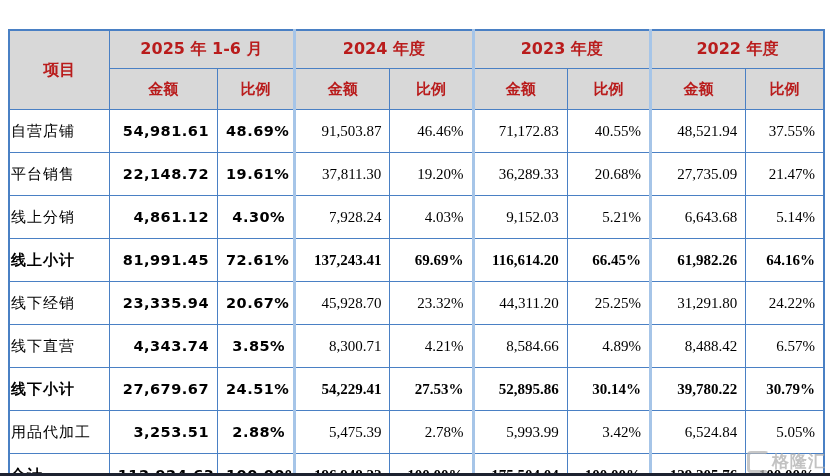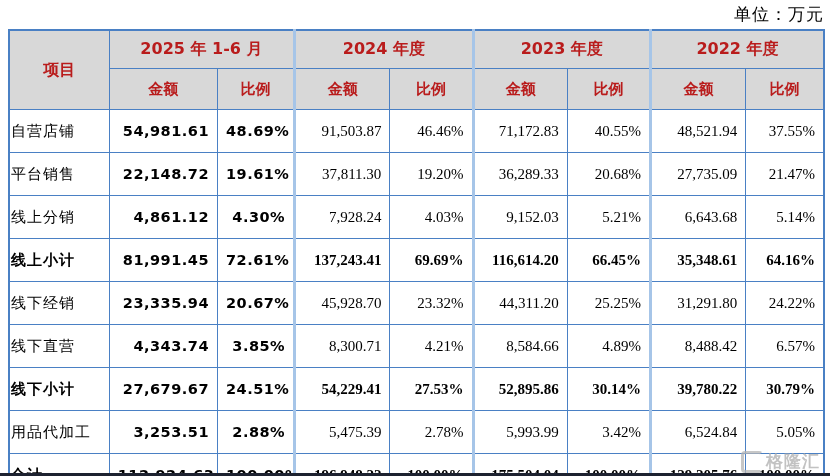--- a/index.html
+++ b/index.html
@@ -37,35 +37,34 @@
   td.cur{
     font-family:"DejaVu Sans","Liberation Sans",sans-serif;
     font-weight:bold;font-size:14.5px;letter-spacing:0.5px;padding-left:8px;
   }
   .group{border-left:3px solid #a6c5e8 !important;}
   tr.boldrow td{font-weight:bold;}
   .bottom-line{
     position:absolute;left:0;bottom:0;width:830px;height:3px;background:#1d2230;
   }
   .watermark{
-    position:absolute;right:10px;bottom:3px;display:flex;align-items:center;gap:3px;
+    position:absolute;right:4px;bottom:3px;display:flex;align-items:center;gap:3px;
     color:#aeaeae;opacity:0.75;font-weight:bold;font-size:17px;letter-spacing:1px;
     pointer-events:none;
   }
   .wm-icon{
     width:16px;height:16px;border:3px solid #b5b5b5;border-radius:4px;
     border-right-color:transparent;display:inline-block;
   }
 </style>
 </head>
 <body>
 
 <div class="page">
 
-  <div class="unit">单位：万元</div>
 
   <table class="fin">
     <colgroup>
       <col style="width:100px">
         <col style="width:108px">
         <col style="width:77px">
       <col style="width:95px">
         <col style="width:83px">
         <col style="width:94px">
       <col style="width:83px">
@@ -126,21 +125,21 @@
           <td class="num">5.14%</td>
         </tr>
         <tr class="boldrow">
           <td class="label">线上小计</td>
           <td class="num cur">81,991.45</td>
           <td class="num cur">72.61%</td>
           <td class="num group">137,243.41</td>
           <td class="num">69.69%</td>
           <td class="num group">116,614.20</td>
           <td class="num">66.45%</td>
-          <td class="num group">35,348.61</td>
+          <td class="num group">61,982.26</td>
           <td class="num">64.16%</td>
         </tr>
         <tr>
           <td class="label">线下经销</td>
           <td class="num cur">23,335.94</td>
           <td class="num cur">20.67%</td>
           <td class="num group">45,928.70</td>
           <td class="num">23.32%</td>
           <td class="num group">44,311.20</td>
           <td class="num">25.25%</td>

